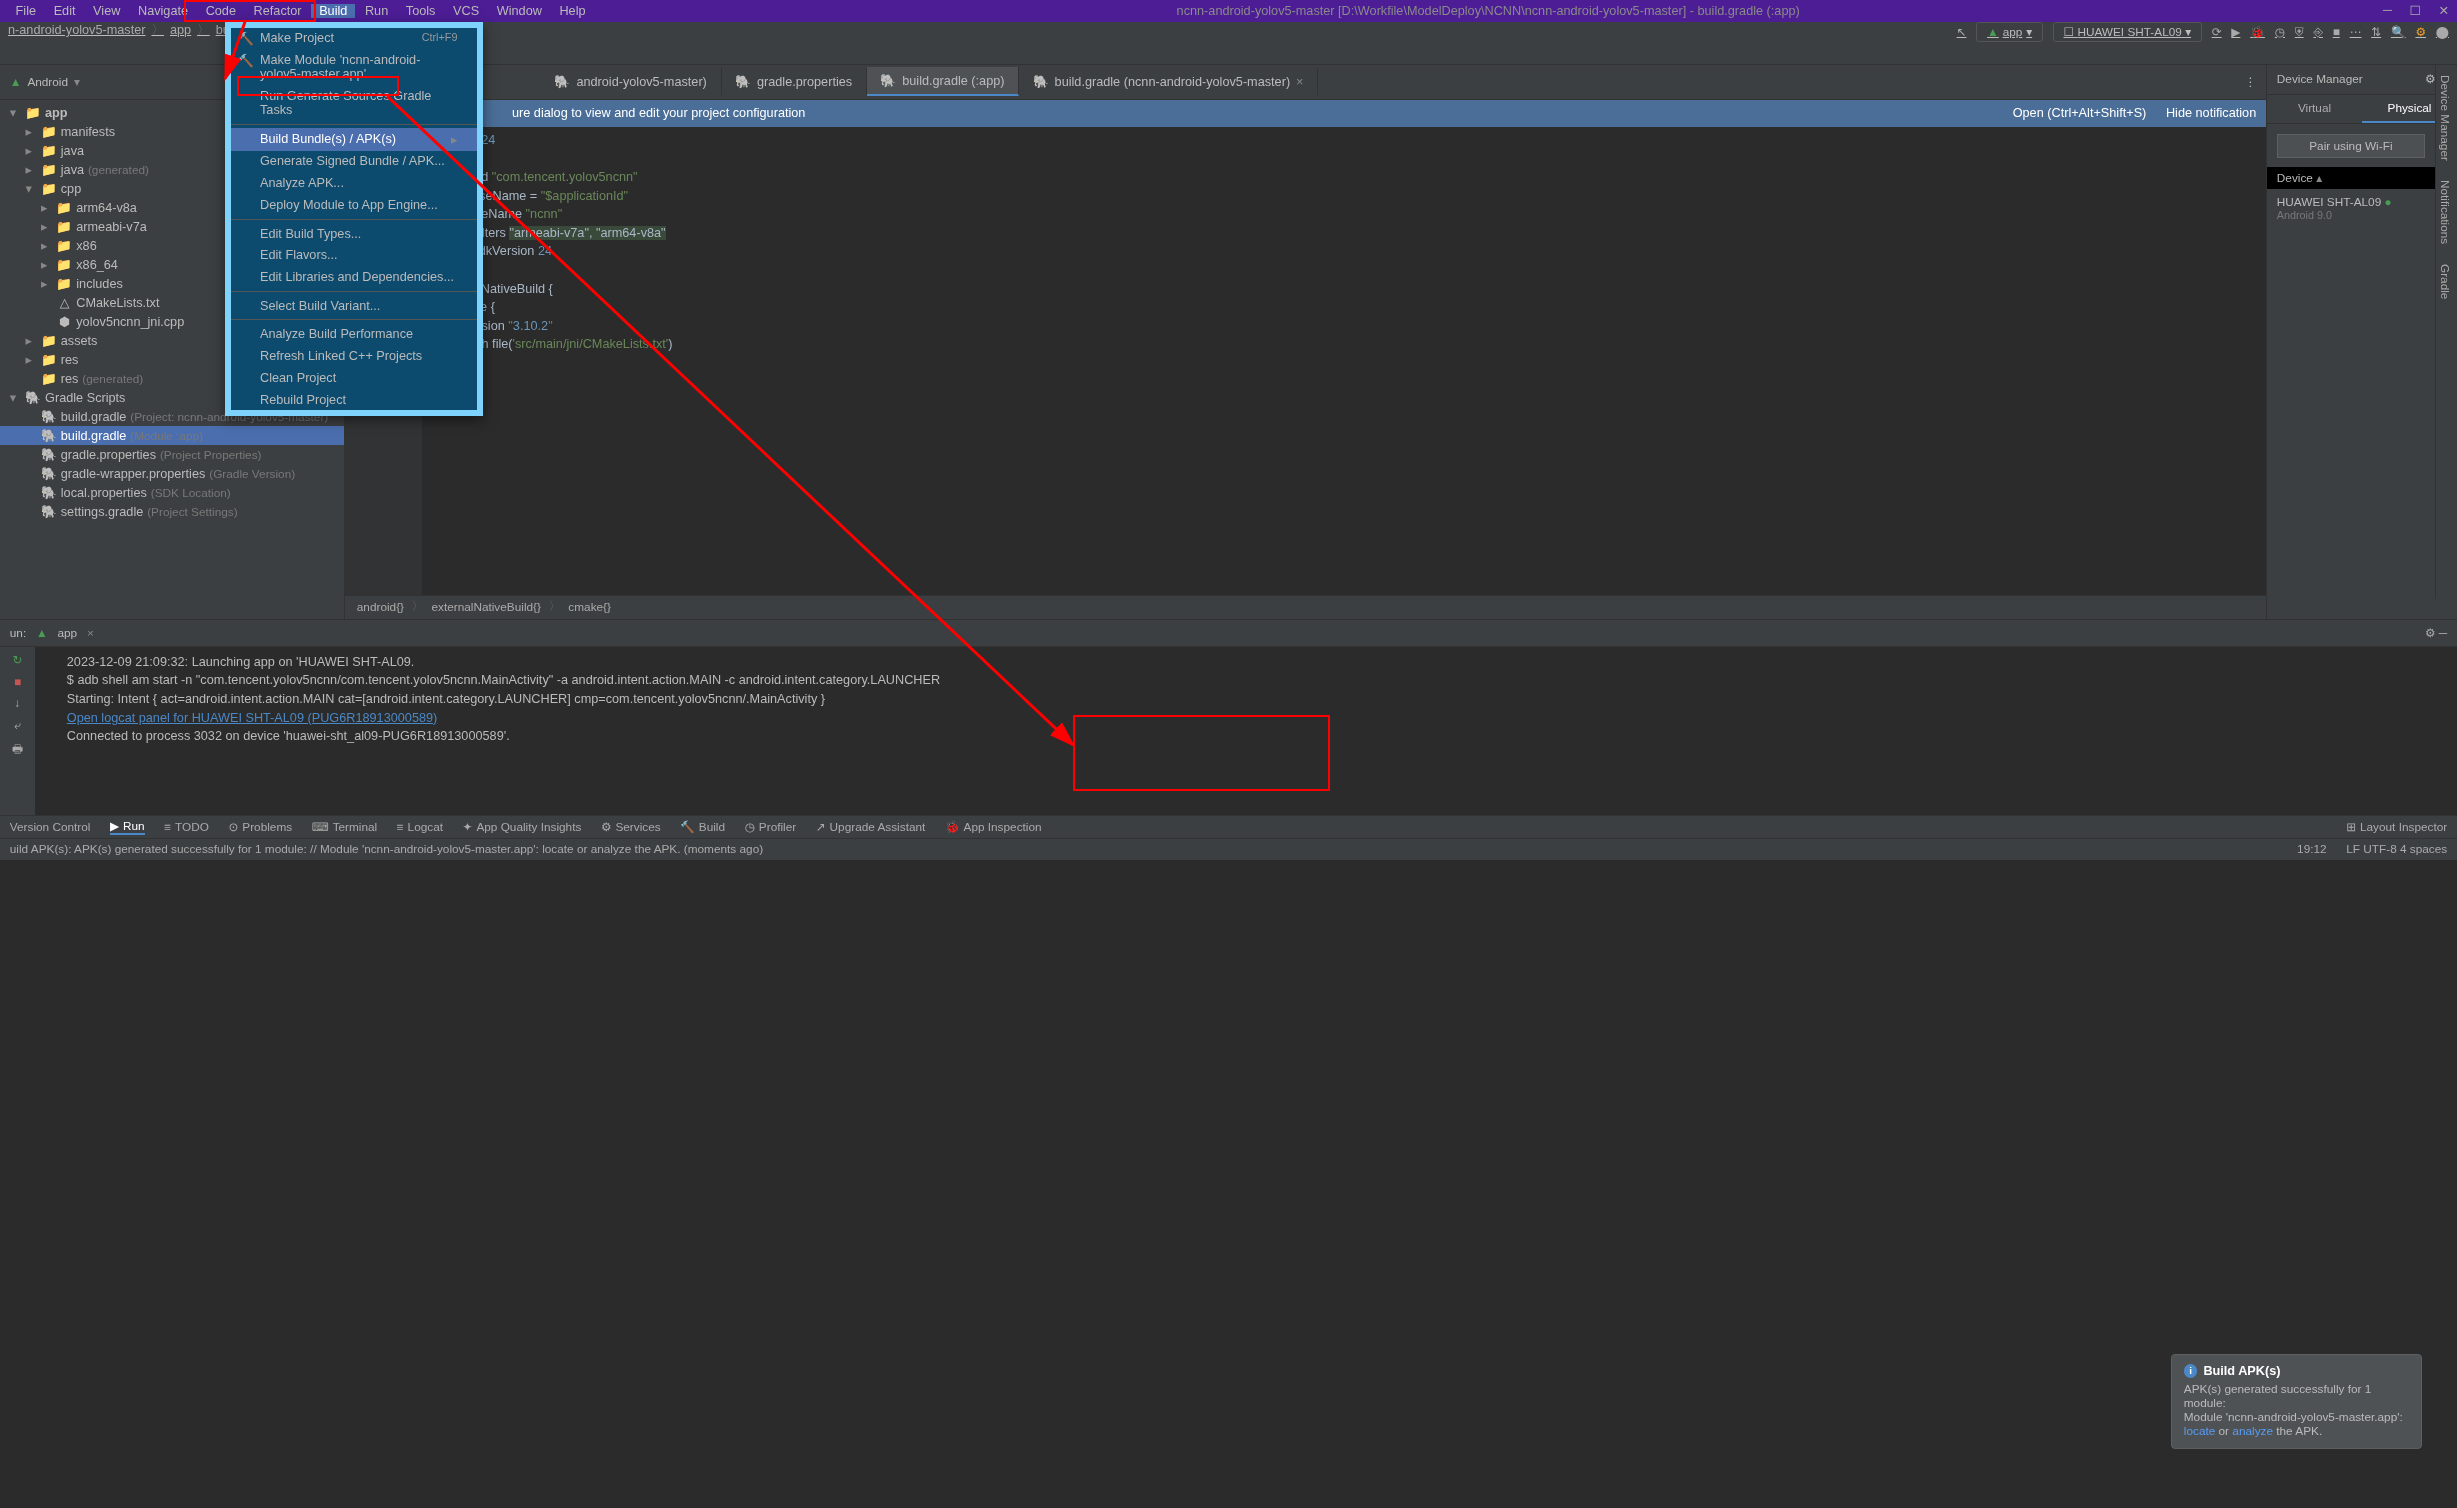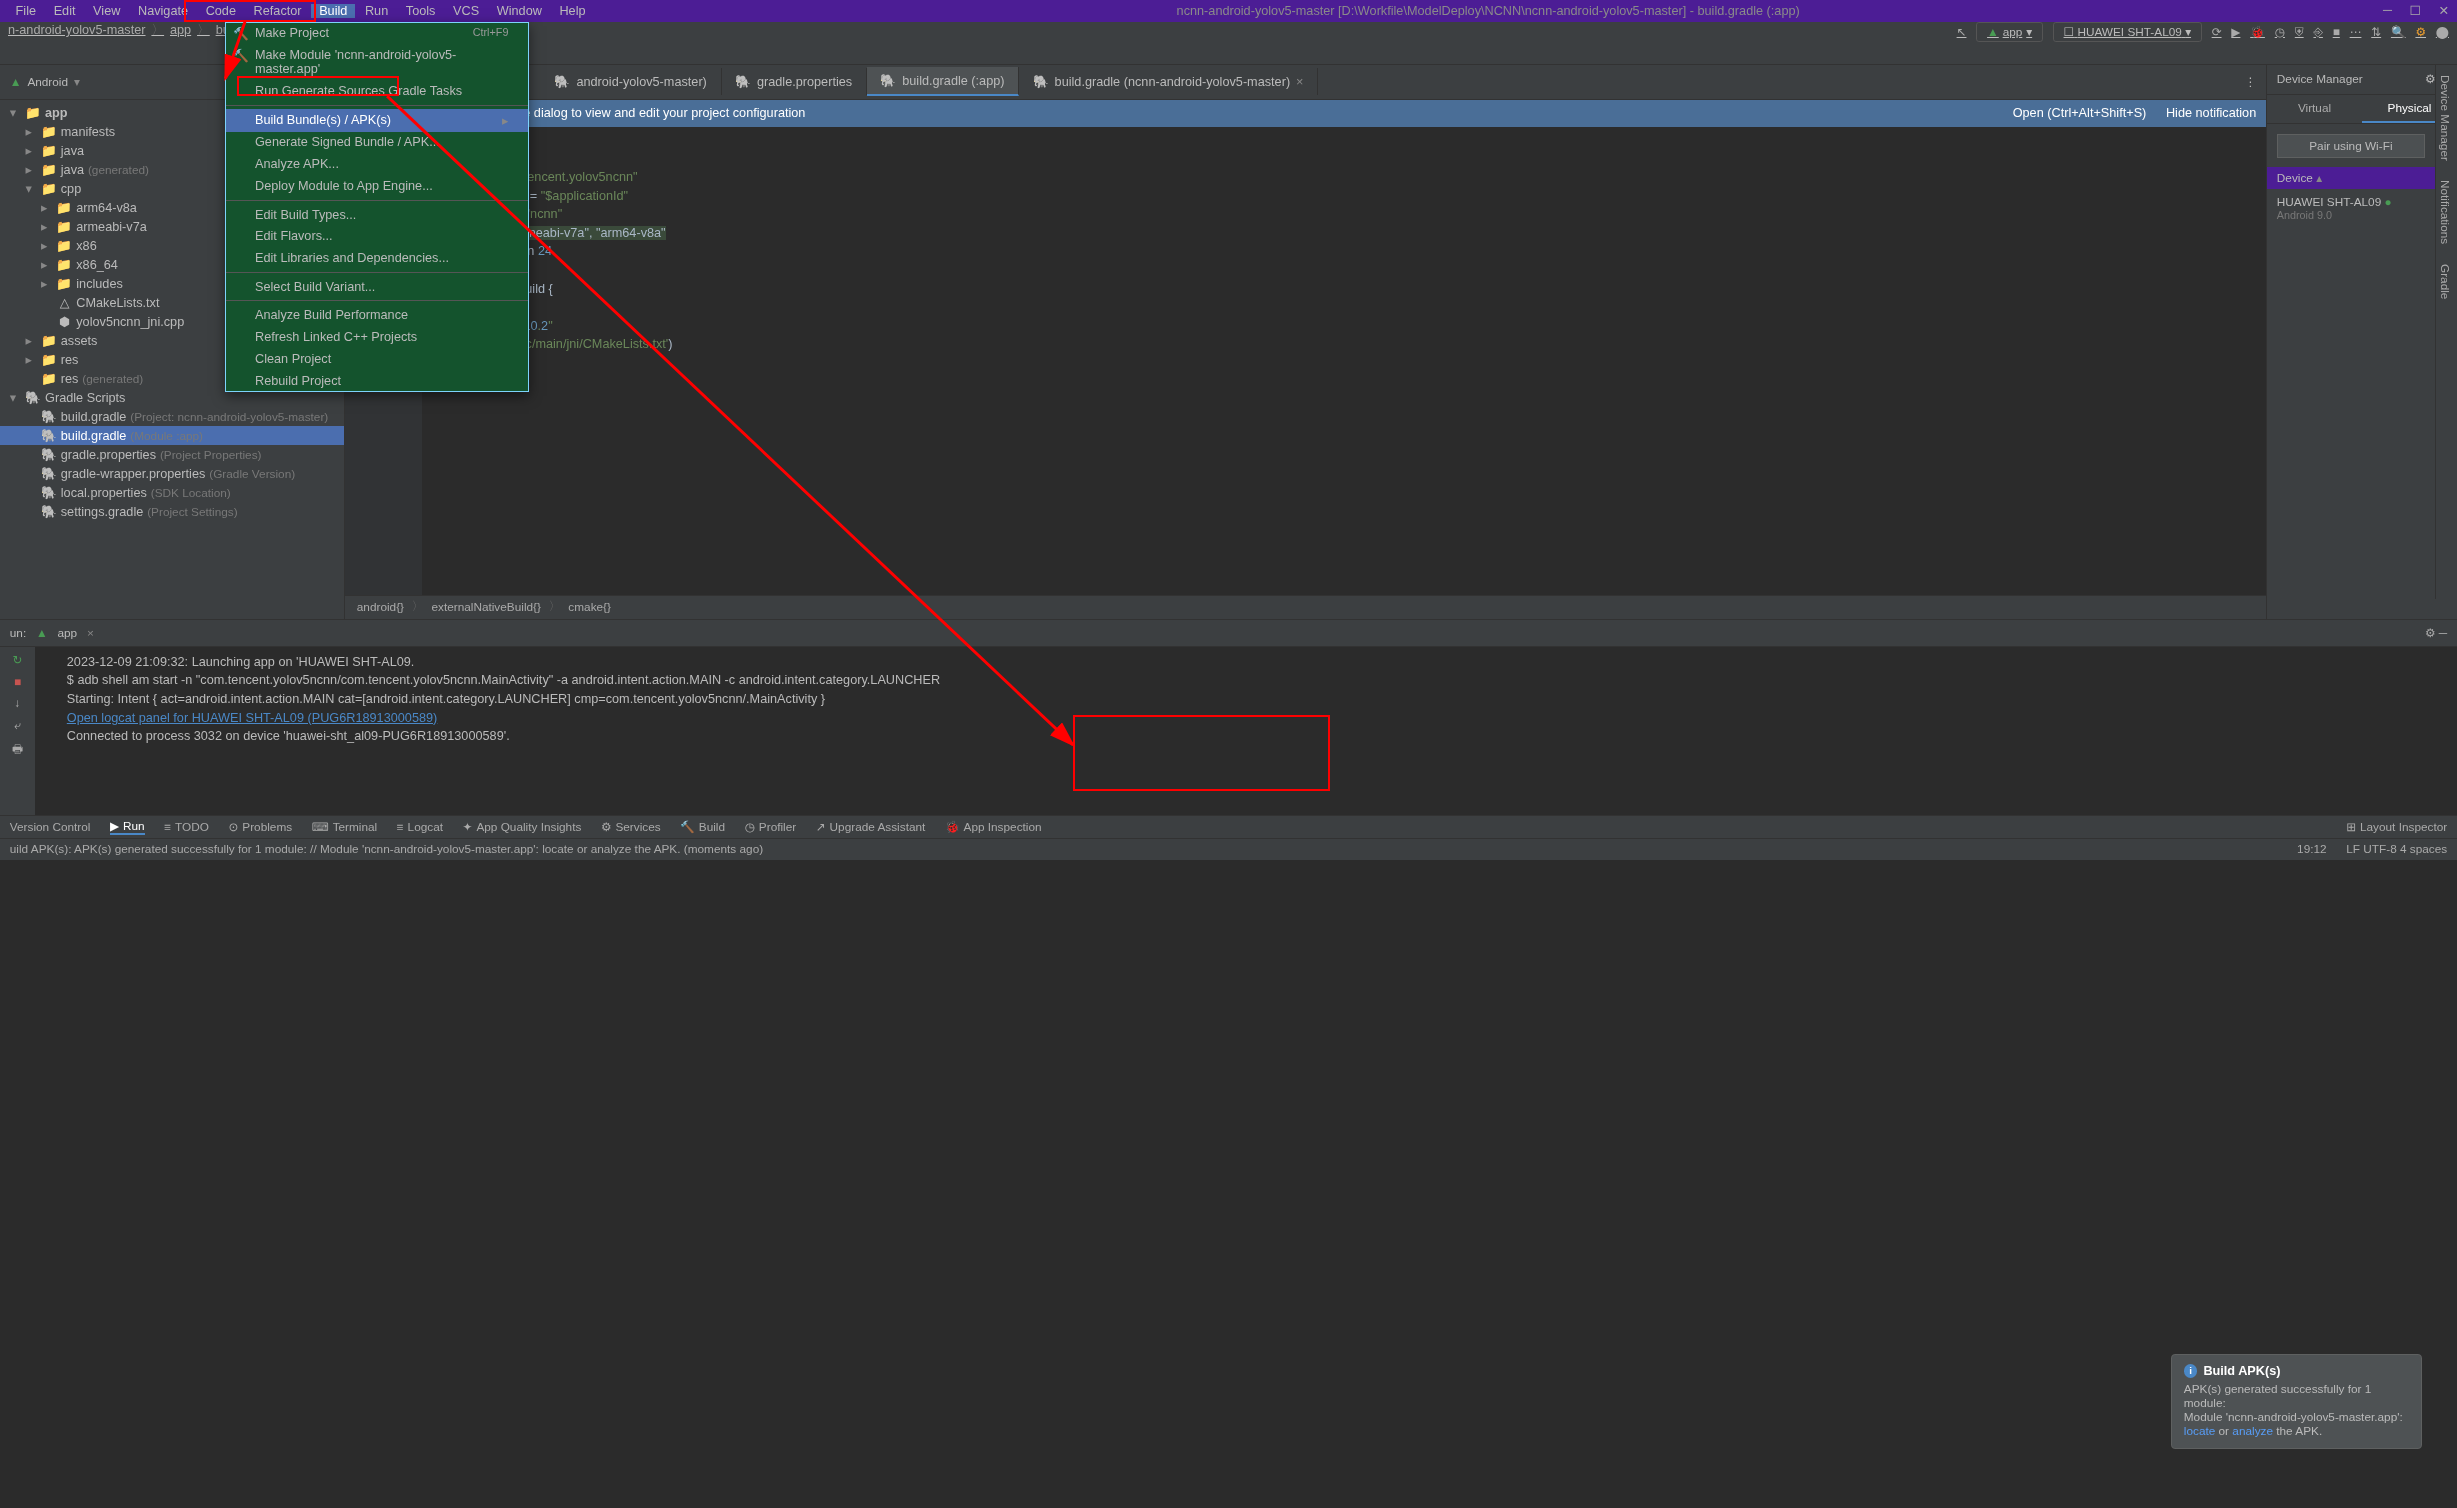--- a/index.html
+++ b/index.html
@@ -26,21 +26,21 @@
 .breadcrumb .sep { color: #666; }
 .nav-right { margin-left: auto; display: flex; align-items: center; gap: 9.8px; }
 .run-chip { background: #3c3f41; border: 1px solid #555; padding: 2px 9.8px; border-radius: 2.9px; display: flex; align-items: center; gap: 3.9px; }
 .device-chip { background: #3c3f41; border: 1px solid #555; padding: 2px 9.8px; border-radius: 2.9px; }
 .tool-icons { display: flex; gap: 9.8px; align-items: center; }
 .tool-icons span { color: #aaa; cursor: pointer; }
 .green-dot { color: #499c54; }
 .red-sq { color: #c75450; }
 
 
-.build-menu { position: absolute; top: 21.6px; left: 225px; width: 304px; background: #14532d; border: 1px solid #7dd3fc; box-shadow: 0 3.9px 11.8px rgba(0,0,0,0.5); z-index: 50; }
+.build-menu { position: absolute; top: 21.6px; left: 225px; width: 258px; background: #0c4a6e; border: 6px solid #7dd3fc; box-shadow: 0 3.9px 11.8px rgba(0,0,0,0.5); z-index: 50; }
 .build-menu .mi { padding: 3.9px 19.6px 3.9px 29px; color: #bbb; font-size: 12.7px; cursor: pointer; display: flex; justify-content: space-between; position: relative; }
 .build-menu .mi.selected { background: #4b6eaf; color: #fff; justify-content: space-between; }
 .build-menu .mi .arrow { color: #888; }
 .build-menu .mi .icon { position: absolute; left: 7.8px; }
 .build-menu .sep { height: 1px; background: #555; margin: 2.9px 0; }
 .build-menu .shortcut { color: #999; font-size: 10.8px; }
 
 
 .main { display: flex; height: 554px; }
 
@@ -80,21 +80,21 @@
 .code-breadcrumb { height: 23.5px; background: #3c3f41; padding: 0 11.8px; display: flex; align-items: center; gap: 7.8px; color: #aaa; font-size: 11.8px; border-top: 1px solid #323232; }
 .code-breadcrumb .sep { color: #666; }
 
 
 .right-panel { width: 191px; background: #3c3f41; border-left: 1px solid #323232; }
 .right-panel .hdr { padding: 7.8px 9.8px; color: #bbb; border-bottom: 1px solid #323232; display: flex; justify-content: space-between; }
 .right-panel .tabs { display: flex; border-bottom: 1px solid #323232; }
 .right-panel .tabs div { flex: 1; padding: 5.9px; text-align: center; color: #aaa; cursor: pointer; }
 .right-panel .tabs div.active { border-bottom: 2px solid #4a88c7; color: #fff; }
 .right-panel .pair-btn { margin: 9.8px; padding: 3.9px 9.8px; background: #4c5052; border: 1px solid #5e6060; text-align: center; cursor: pointer; }
-.right-panel .dev-hdr { padding: 3.9px 9.8px; background: #4c1d95; color: #bbb; }
+.right-panel .dev-hdr { padding: 3.9px 9.8px; background: #000000; color: #bbb; }
 .right-panel .dev-item { padding: 5.9px 9.8px; }
 .right-panel .dev-item .sub { color: #787878; font-size: 10.8px; }
 
 
 .right-tabs { position: absolute; right: 0; top: 65px; width: 21.6px; height: 534px; background: #3c3f41; border-left: 1px solid #323232; }
 .vtab { writing-mode: vertical-rl; padding: 9.8px 2px; color: #aaa; font-size: 11.8px; cursor: pointer; }
 
 
 .bottom-console { height: 196px; background: #2b2b2b; border-top: 1px solid #323232; display: flex; flex-direction: column; }
 .console-tabs { height: 27.4px; background: #3c3f41; display: flex; align-items: center; padding: 0 9.8px; gap: 9.8px; border-bottom: 1px solid #323232; }

